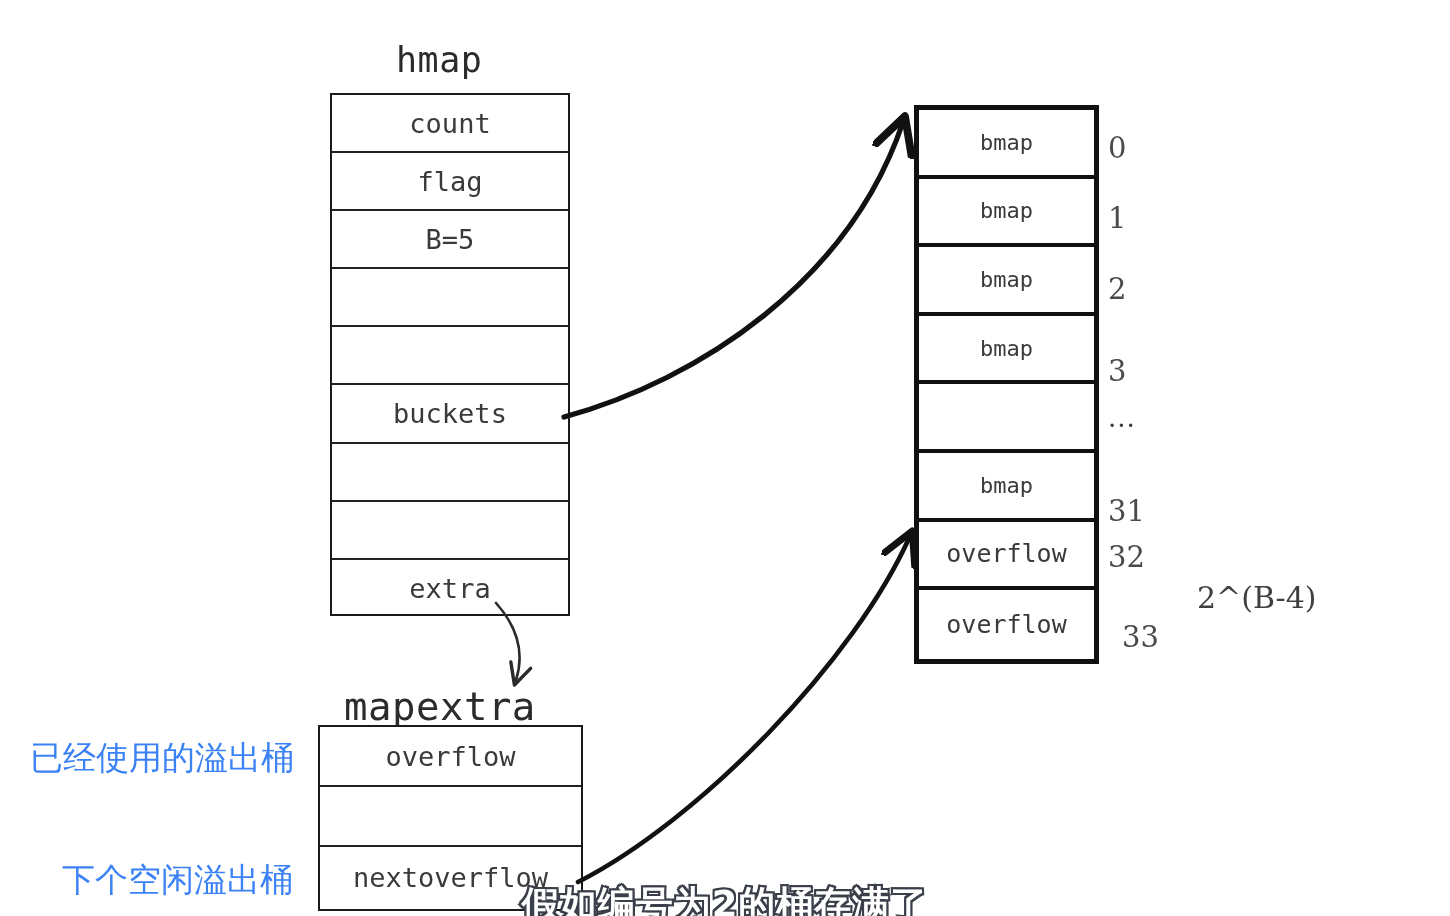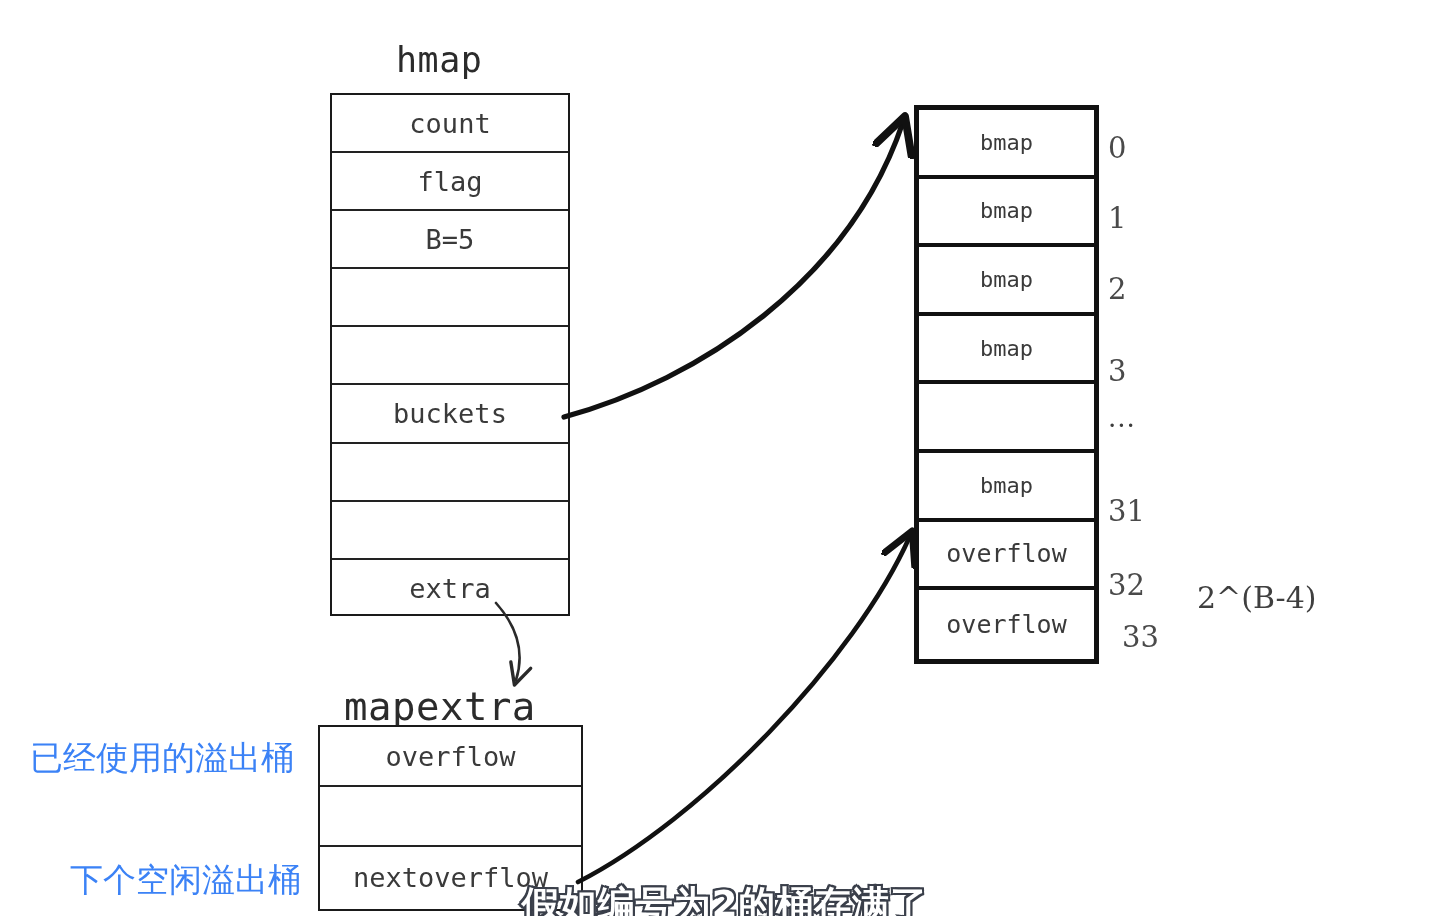--- a/index.html
+++ b/index.html
@@ -185,35 +185,35 @@
     <div class="row w-overflow">overflow</div>
     <div class="row w-overflow">overflow</div>
   </div>
 
   <div class="idx" style="top:131px;">0</div>
   <div class="idx" style="top:201px;">1</div>
   <div class="idx" style="top:272px;">2</div>
   <div class="idx" style="top:354px;">3</div>
   <div class="idx dots" style="top:403px;">...</div>
   <div class="idx" style="top:470px;margin-top:24px;">31</div>
-  <div class="idx" style="top:568px;">32</div>
+  <div class="idx" style="top:540px;">32</div>
   <div class="idx" style="top:620px;margin-left:14px;">33</div>
 
   <div class="pow-label">2^(B-4)</div>
 
   <div class="struct-title" style="left:344px; top:684px; font-size:39px;">mapextra</div>
 
   <div class="struct mapextra-box">
     <div class="row">overflow</div>
     <div class="row"></div>
     <div class="row">nextoverflow</div>
   </div>
 
   <div class="cn-label" style="left:30px; top:736px;">已经使用的溢出桶</div>
-  <div class="cn-label" style="left:70px; top:858px;">下个空闲溢出桶</div>
+  <div class="cn-label" style="left:62px; top:858px;">下个空闲溢出桶</div>
 
   <svg class="arrows" viewBox="0 0 1450 916">
     <defs>
       <marker id="ah-thick" markerWidth="9" markerHeight="9" refX="6.2" refY="4.2" orient="auto" markerUnits="strokeWidth">
         <path d="M0.6,0.6 L7.4,4.2 L0.6,7.8" fill="none" stroke="#111111" stroke-width="1.5" stroke-linecap="round" stroke-linejoin="round"></path>
       </marker>
       <marker id="ah-thin" markerWidth="11" markerHeight="11" refX="7" refY="5" orient="auto" markerUnits="strokeWidth">
         <path d="M1,1 L9,5 L1,9" fill="none" stroke="#2a2a2a" stroke-width="1.3" stroke-linecap="round" stroke-linejoin="round"></path>
       </marker>
     </defs>

